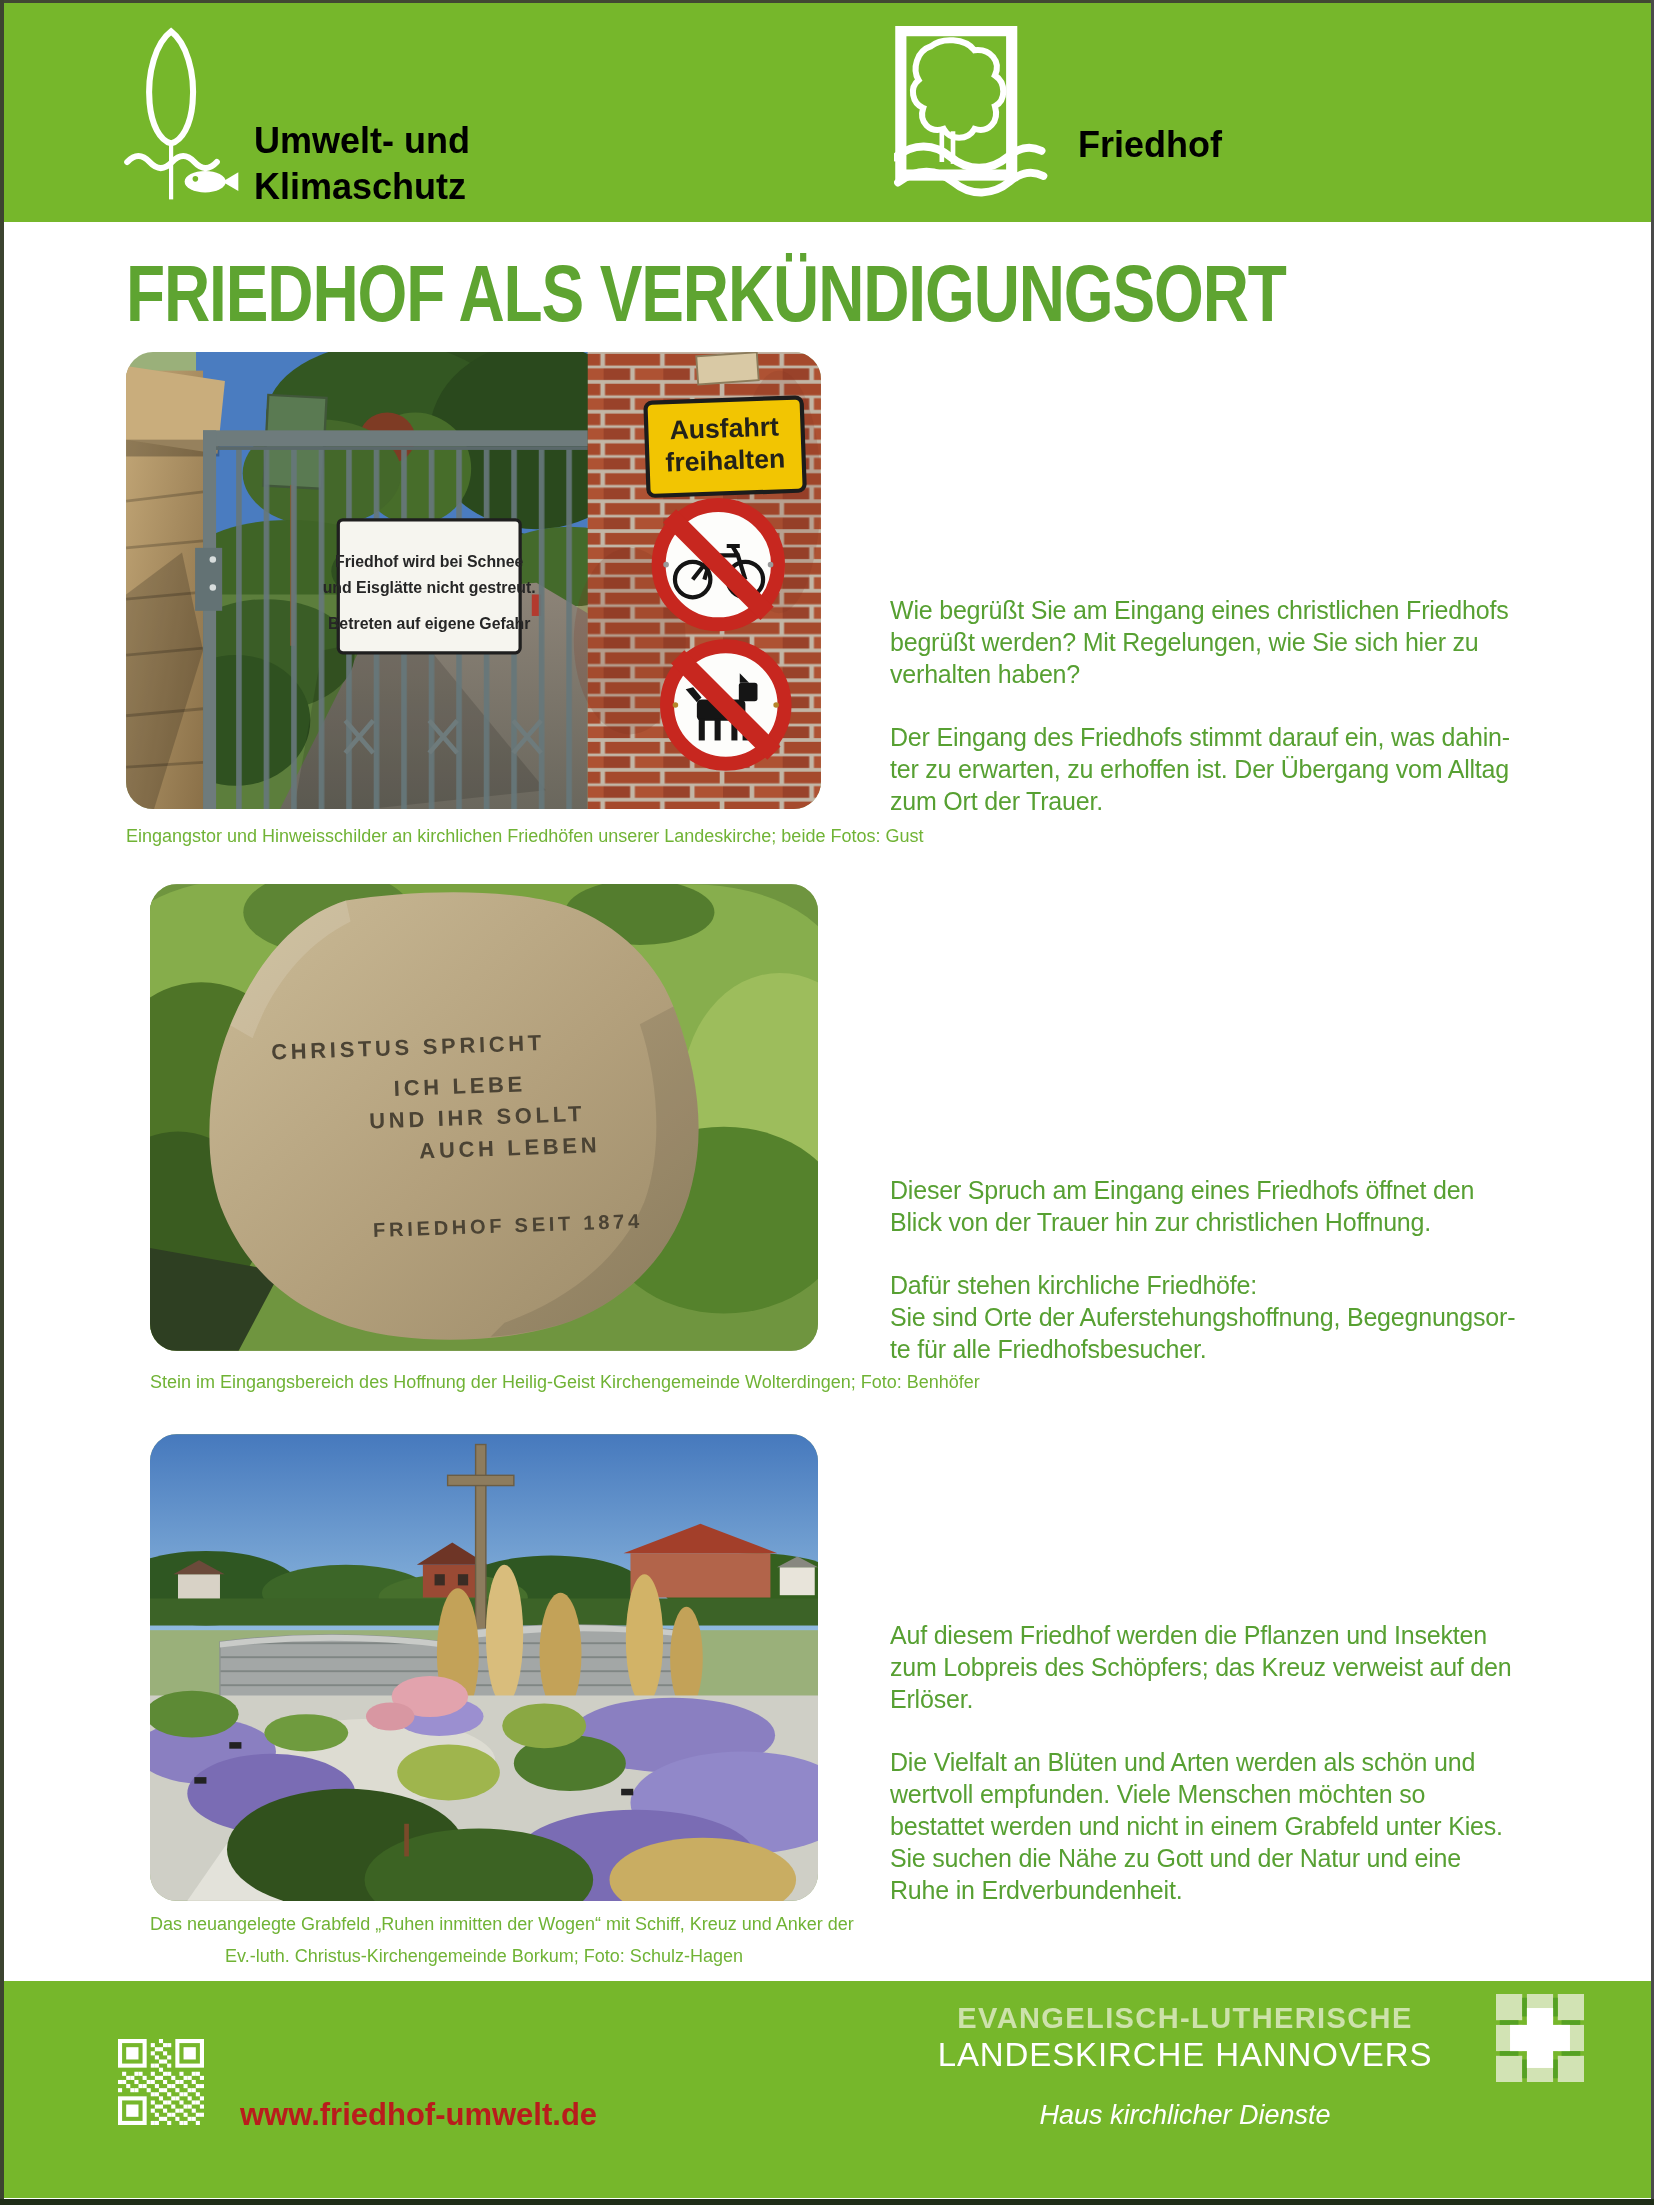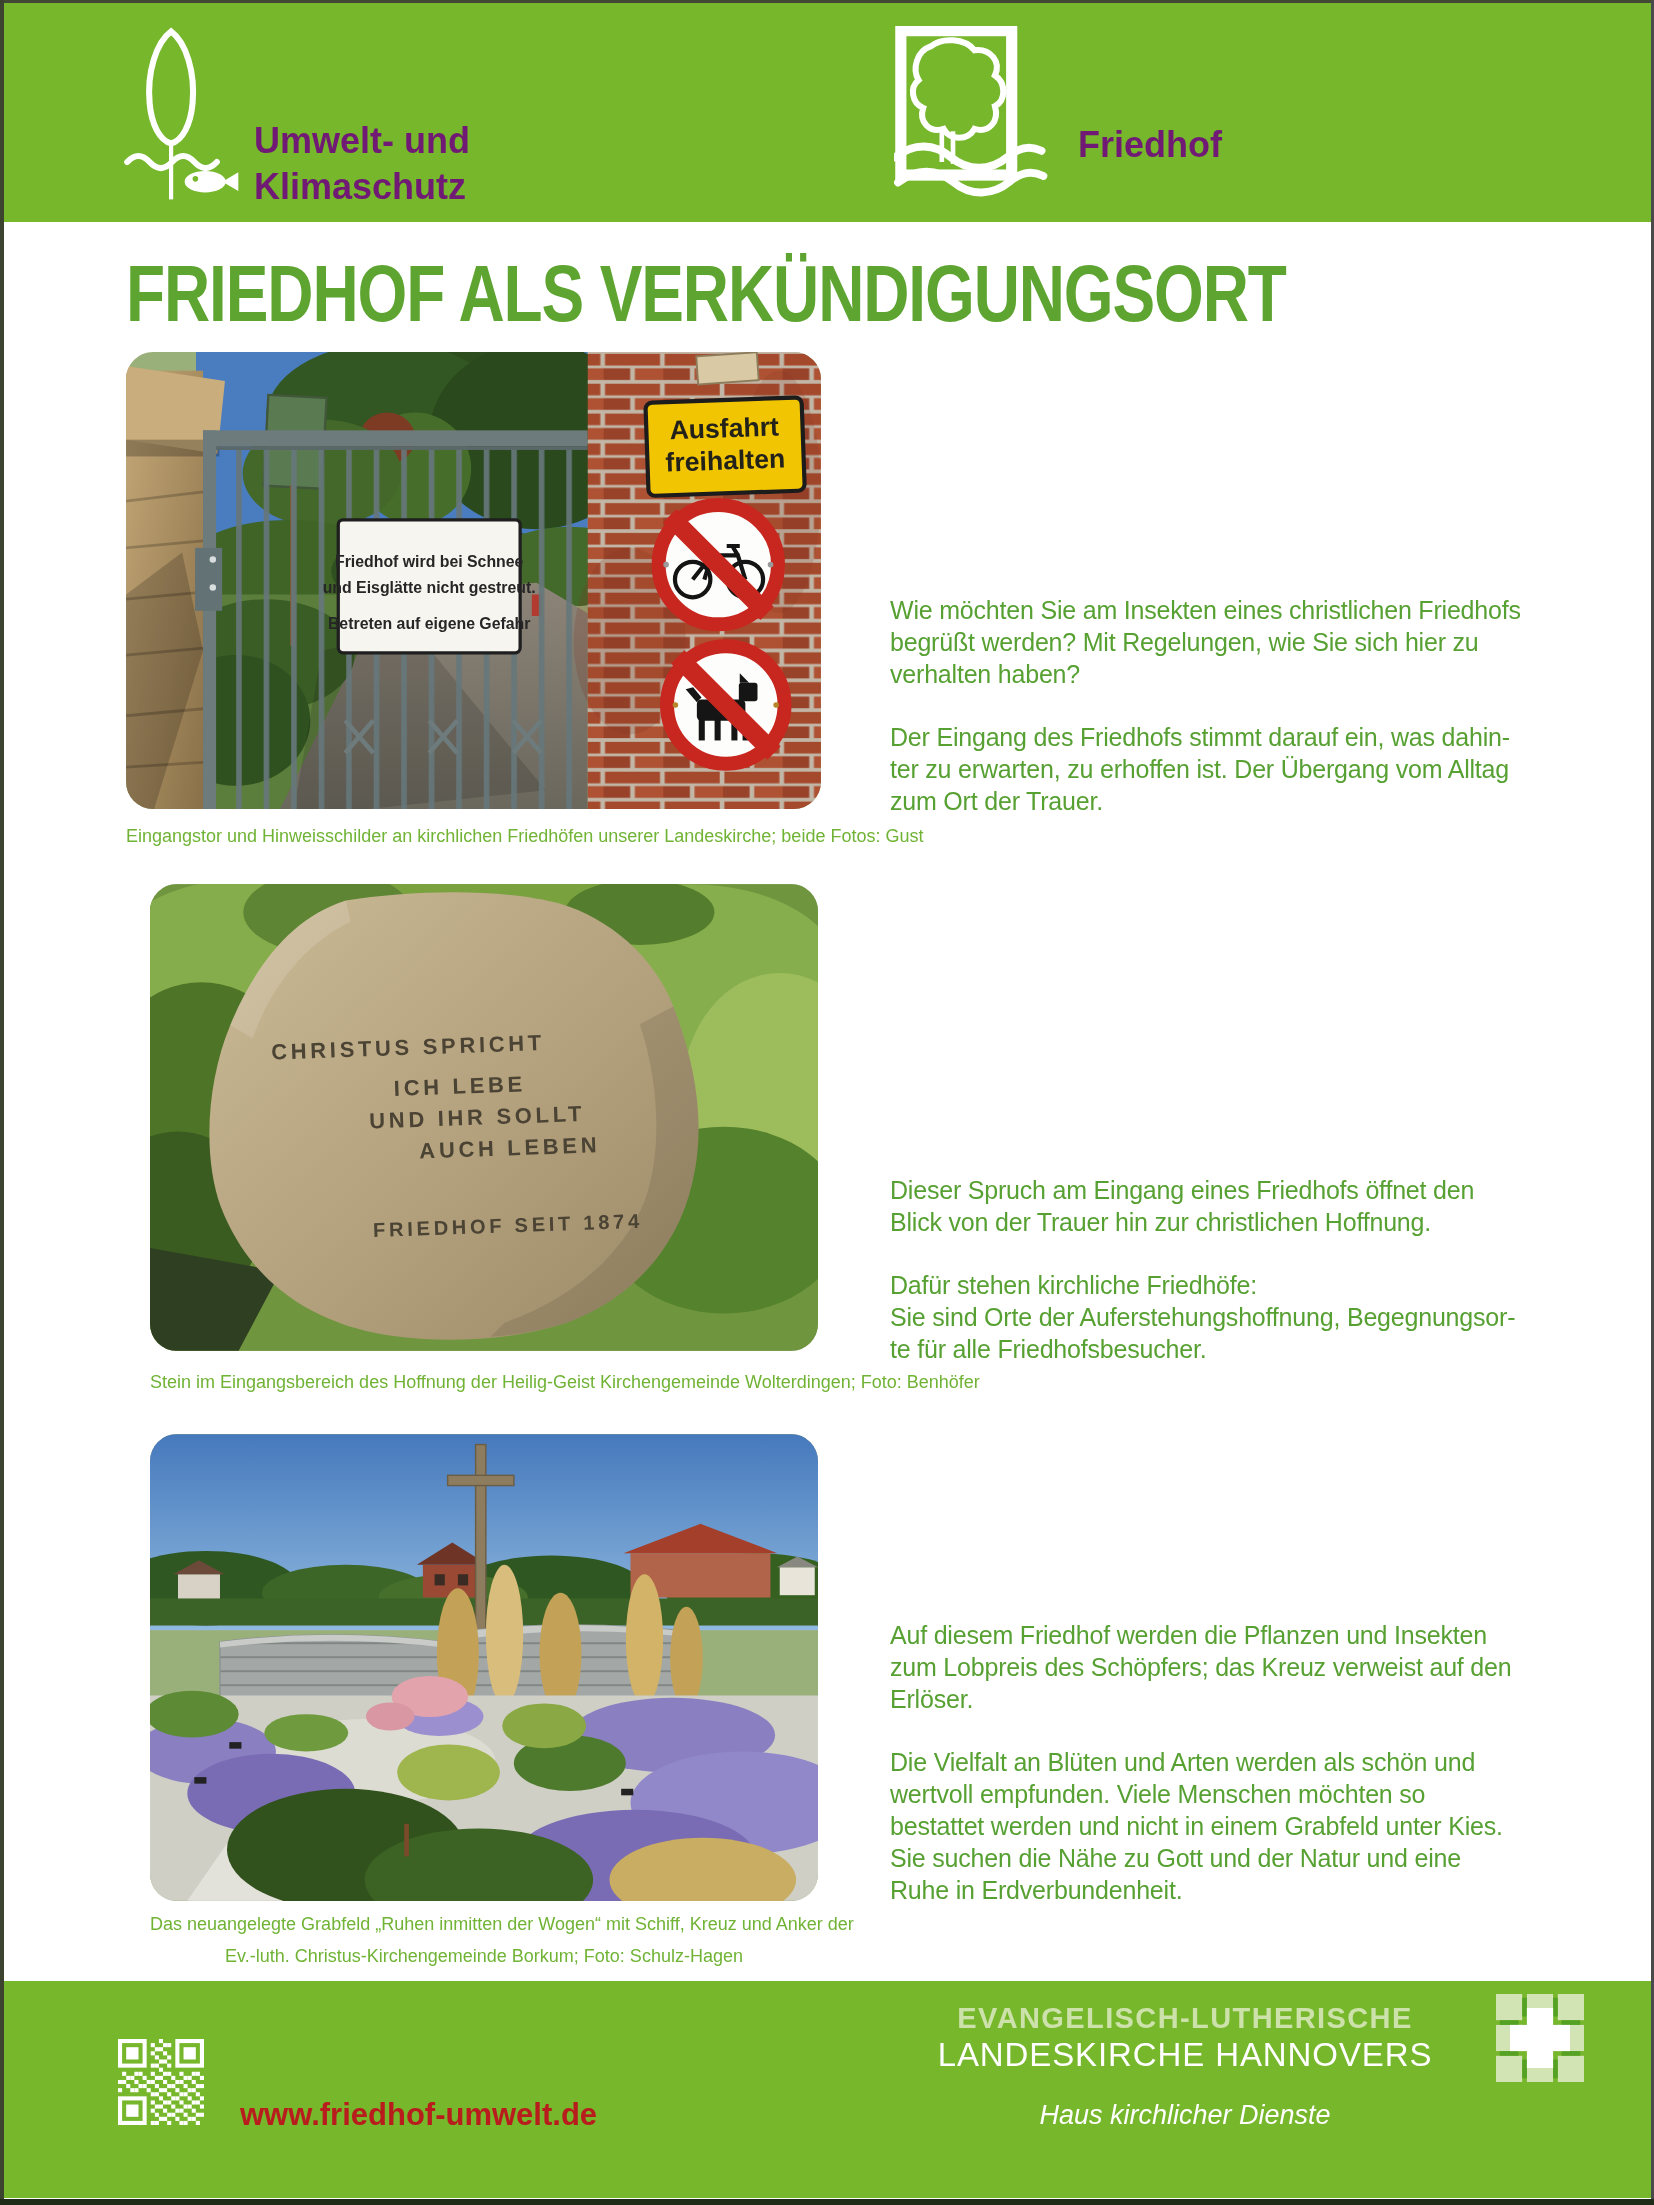--- a/index.html
+++ b/index.html
@@ -8,21 +8,21 @@
   .abs{position:absolute;}
   
   .b-top{left:0;top:0;width:1654px;height:2.8px;background:#414833;}
   .b-left{left:0;top:0;width:3.7px;height:2205px;background:#3c4430;}
   .b-right{left:1651px;top:0;width:3.3px;height:2205px;background:#4a4a4a;}
   .b-bottom{left:0;top:2199px;width:1654px;height:6.5px;background:#1f2d18;}
   
   .bar{left:0;width:1654px;background:#76b72b;}
   .header{top:0;height:222px;}
   .footer{top:1981px;height:217px;}
-  .hlogo-text{color:#701a75;font-weight:bold;font-size:36px;line-height:46px;white-space:nowrap;}
+  .hlogo-text{color:#000000;font-weight:bold;font-size:36px;line-height:46px;white-space:nowrap;}
   
   .title{left:126px;top:248px;color:#5ea431;font-weight:bold;font-size:80px;
          letter-spacing:-1.4px;white-space:nowrap;}
   .title span{display:inline-block;transform:scaleX(.8);transform-origin:left top;}
   
   .photo{overflow:hidden;border-radius:27px;background:#9ab07a;}
   .photo svg{display:block;}
   
   .caption{color:#70b335;font-size:18px;line-height:22.4px;text-align:center;white-space:nowrap;}
   
@@ -200,21 +200,21 @@
           <rect x="-146" y="-20" width="292" height="40" fill="#c7271f" transform="rotate(45)"></rect>
           <circle cx="-108" cy="0" r="6" fill="#b5862a"></circle>
             <circle cx="108" cy="0" r="6" fill="#b5862a"></circle>
         </g>
       </g>
     </svg>
   </div>
   <div class="abs caption" style="left:126px;top:825px;width:695px">Eingangstor und Hinweisschilder an kirchlichen Friedhöfen unserer Landeskirche; beide Fotos: Gust</div>
 
   <div class="abs tblock" style="top:594px">
-    <div class="tline">Wie möchten Sie am Insekten eines christlichen Friedhofs</div>
+    <div class="tline">Wie begrüßt Sie am Eingang eines christlichen Friedhofs</div>
     <div class="tline">begrüßt werden? Mit Regelungen, wie Sie sich hier zu</div>
     <div class="tline">verhalten haben?</div>
     <div class="tgap"></div>
     <div class="tline">Der Eingang des Friedhofs stimmt darauf ein, was dahin-</div>
     <div class="tline">ter zu erwarten, zu erhoffen ist. Der Übergang vom Alltag</div>
     <div class="tline">zum Ort der Trauer.</div>
   </div>
 
   <div class="abs photo" style="left:150px;top:884px;width:668px;height:467px">
     <svg width="668" height="467" viewBox="0 0 1432 1000">

